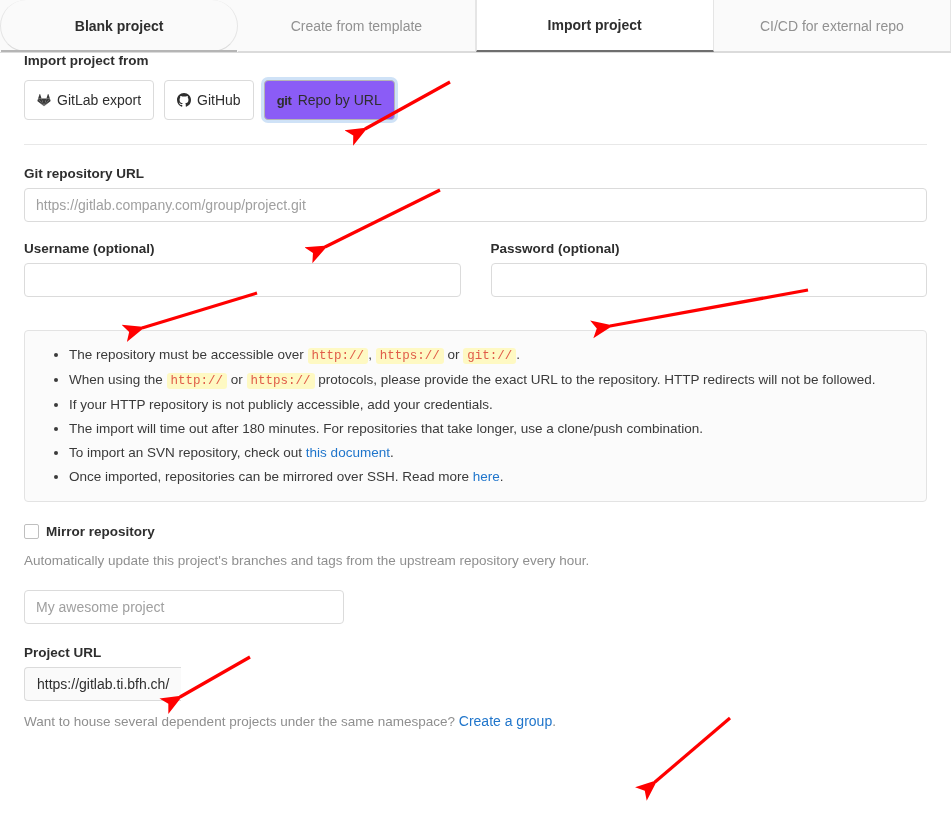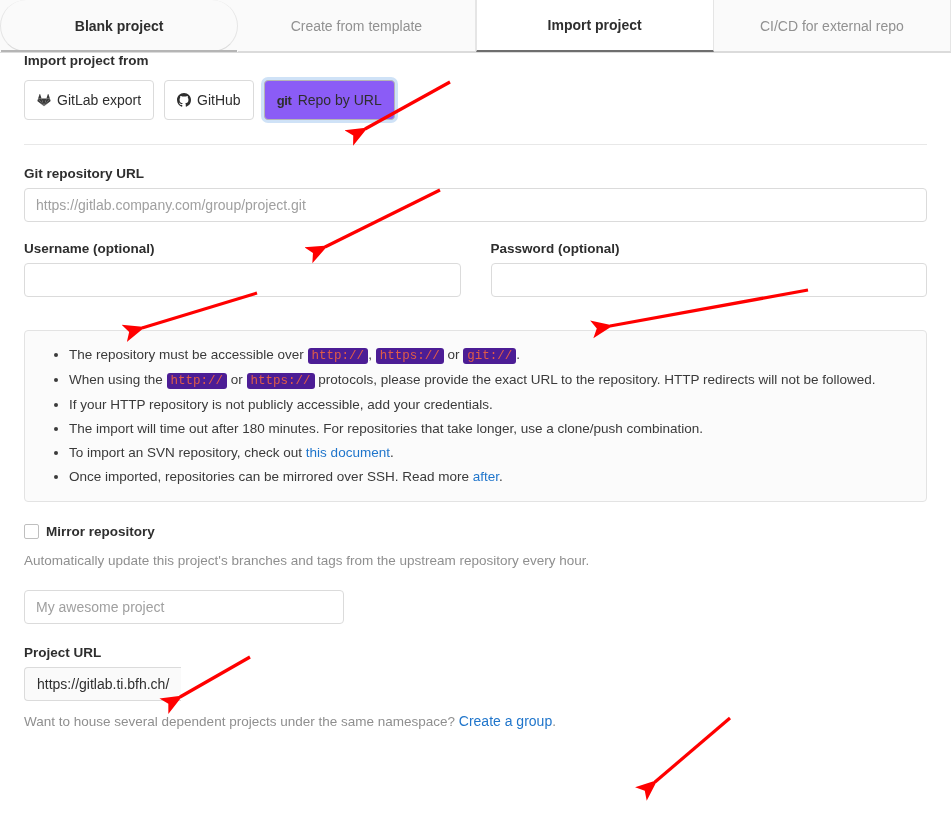--- a/index.html
+++ b/index.html
@@ -135,21 +135,21 @@
   .infobox li {
     font-size: 13.5px;
     line-height: 20px;
     color: #3a3a3a;
     margin: 0 0 4px 0;
   }
   .infobox li:last-child { margin-bottom: 0; }
   code.inline {
     font-family: "Liberation Mono", monospace;
     font-size: 12.5px;
-    background: #4c1d95;
+    background: #fef9c3;
     color: #e05c48;
     padding: 1px 4px;
     border-radius: 3px;
   }
   a.lnk { color: #1f75cb; text-decoration: none; }
 
   
   .check-row { display: flex; align-items: center; gap: 7px; }
   .cbox {
     width: 15px; height: 15px;
@@ -277,21 +277,21 @@
 </div>
 
 <div class="content" style="padding-top:33px;">
   <div class="infobox">
     <ul id="info-list">
         <li><span>The repository must be accessible over </span><code class="inline">http://</code><span>, </span><code class="inline">https://</code><span> or </span><code class="inline">git://</code><span>.</span></li>
         <li><span>When using the </span><code class="inline">http://</code><span> or </span><code class="inline">https://</code><span> protocols, please provide the exact URL to the repository. HTTP redirects will not be followed.</span></li>
         <li><span>If your HTTP repository is not publicly accessible, add your credentials.</span></li>
         <li><span>The import will time out after 180 minutes. For repositories that take longer, use a clone/push combination.</span></li>
         <li><span>To import an SVN repository, check out </span><a class="lnk" href="#">this document</a><span>.</span></li>
-        <li><span>Once imported, repositories can be mirrored over SSH. Read more </span><a class="lnk" href="#">after</a><span>.</span></li>
+        <li><span>Once imported, repositories can be mirrored over SSH. Read more </span><a class="lnk" href="#">here</a><span>.</span></li>
       </ul>
   </div>
 </div>
 
 <div class="content" style="padding-top:22px;">
   <div class="check-row">
     <span class="cbox"></span>
     <span class="check-label">Mirror repository</span>
   </div>
   <div class="help-text" style="margin-top:14px;">Automatically update this project's branches and tags from the upstream repository every hour.</div>

